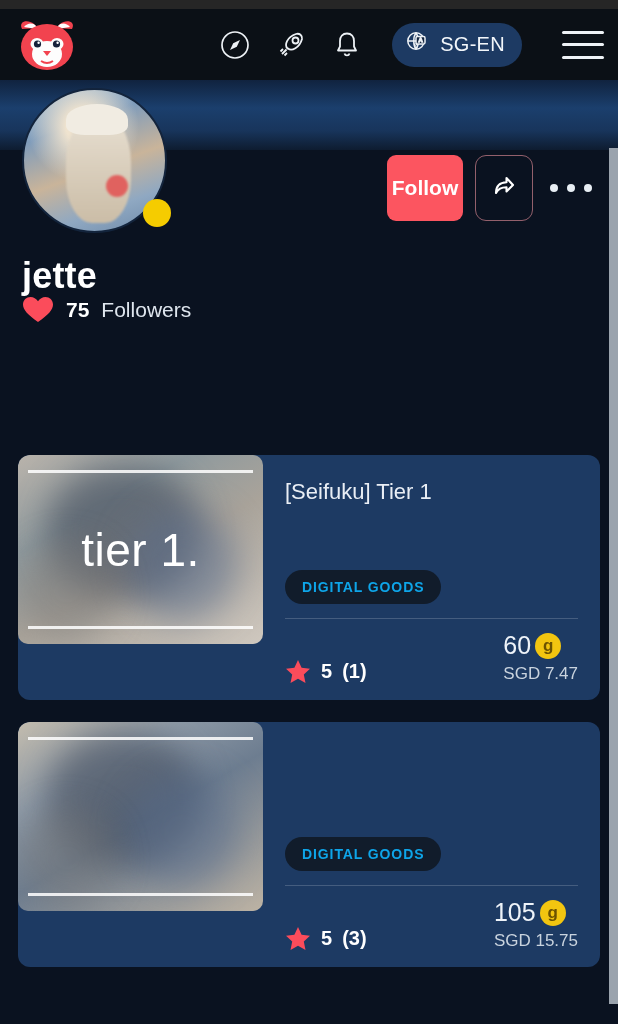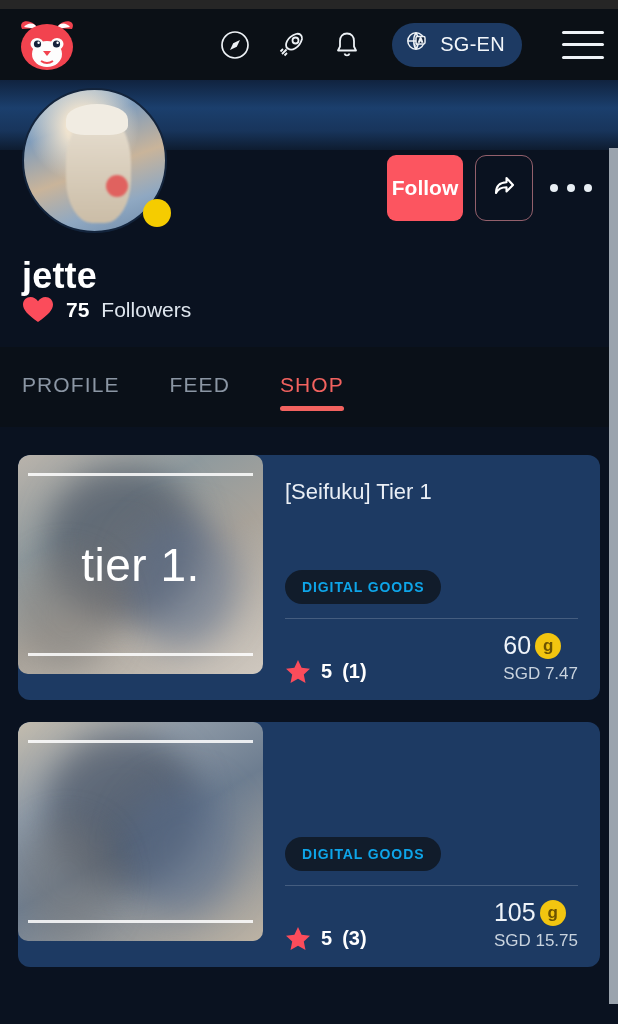--- a/index.html
+++ b/index.html
@@ -96,21 +96,21 @@
     background:#f2625f; border-radius:3px;
   }
 
   
   .list { position:absolute; top:455px; left:0; width:618px; padding:0 18px; }
   .card {
     display:flex; height:245px; border-radius:12px; overflow:hidden;
     background:#1d3a63; margin-bottom:22px; cursor:pointer;
   }
   .thumb {
-    flex:0 0 245px; width:245px; height:219px; position:relative; overflow:hidden;
+    flex:0 0 245px; width:245px; height:189px; position:relative; overflow:hidden;
     background:linear-gradient(150deg,#b9b3ab 0%, #8f9a9e 30%, #a9a39a 55%, #cfc8bf 100%);
     border-radius:10px;
   }
   .thumb.t2 { background:linear-gradient(150deg,#c3bcae 0%, #8d99a6 28%, #6d7d90 52%, #bdb3a4 100%); }
   .thumb .blurA { position:absolute; left:12%; top:6%; width:62%; height:70%; border-radius:46%;
      background:rgba(60,70,85,.55); filter:blur(16px); }
   .thumb .blurB { position:absolute; left:44%; top:28%; width:46%; height:60%; border-radius:50%;
      background:rgba(90,110,140,.55); filter:blur(17px); }
   .thumb .blurC { position:absolute; left:0%; top:46%; width:40%; height:52%; border-radius:50%;
      background:rgba(120,120,120,.45); filter:blur(16px); }
@@ -251,31 +251,20 @@
       <span class="heart">
         <svg width="32" height="29" viewBox="0 0 32 29">
           <path d="M16 27 C6 20 1 15 1 9.5 C1 5 4.5 2 8.5 2 C11.5 2 14.3 3.7 16 6.3 C17.7 3.7 20.5 2 23.5 2 C27.5 2 31 5 31 9.5 C31 15 26 20 16 27 Z" fill="#fb4c5b"></path>
         </svg>
       </span>
       <span class="cnt">75</span>
       <span class="sfx">Followers</span>
     </div>
   </div>
 
-  <div class="tabs">
-    <div class="tab">
-      <span class="tlabel">PROFILE</span>
-    </div>
-    <div class="tab">
-      <span class="tlabel">FEED</span>
-    </div>
-    <div class="tab active">
-      <span class="tlabel">SHOP</span>
-    </div>
-  </div>
 
   <div class="list">
 
     <div class="card">
       <div class="thumb">
         <div class="blurA"></div>
           <div class="blurB"></div>
           <div class="blurC"></div>
         <div class="line top"></div>
           <div class="line bot"></div>

